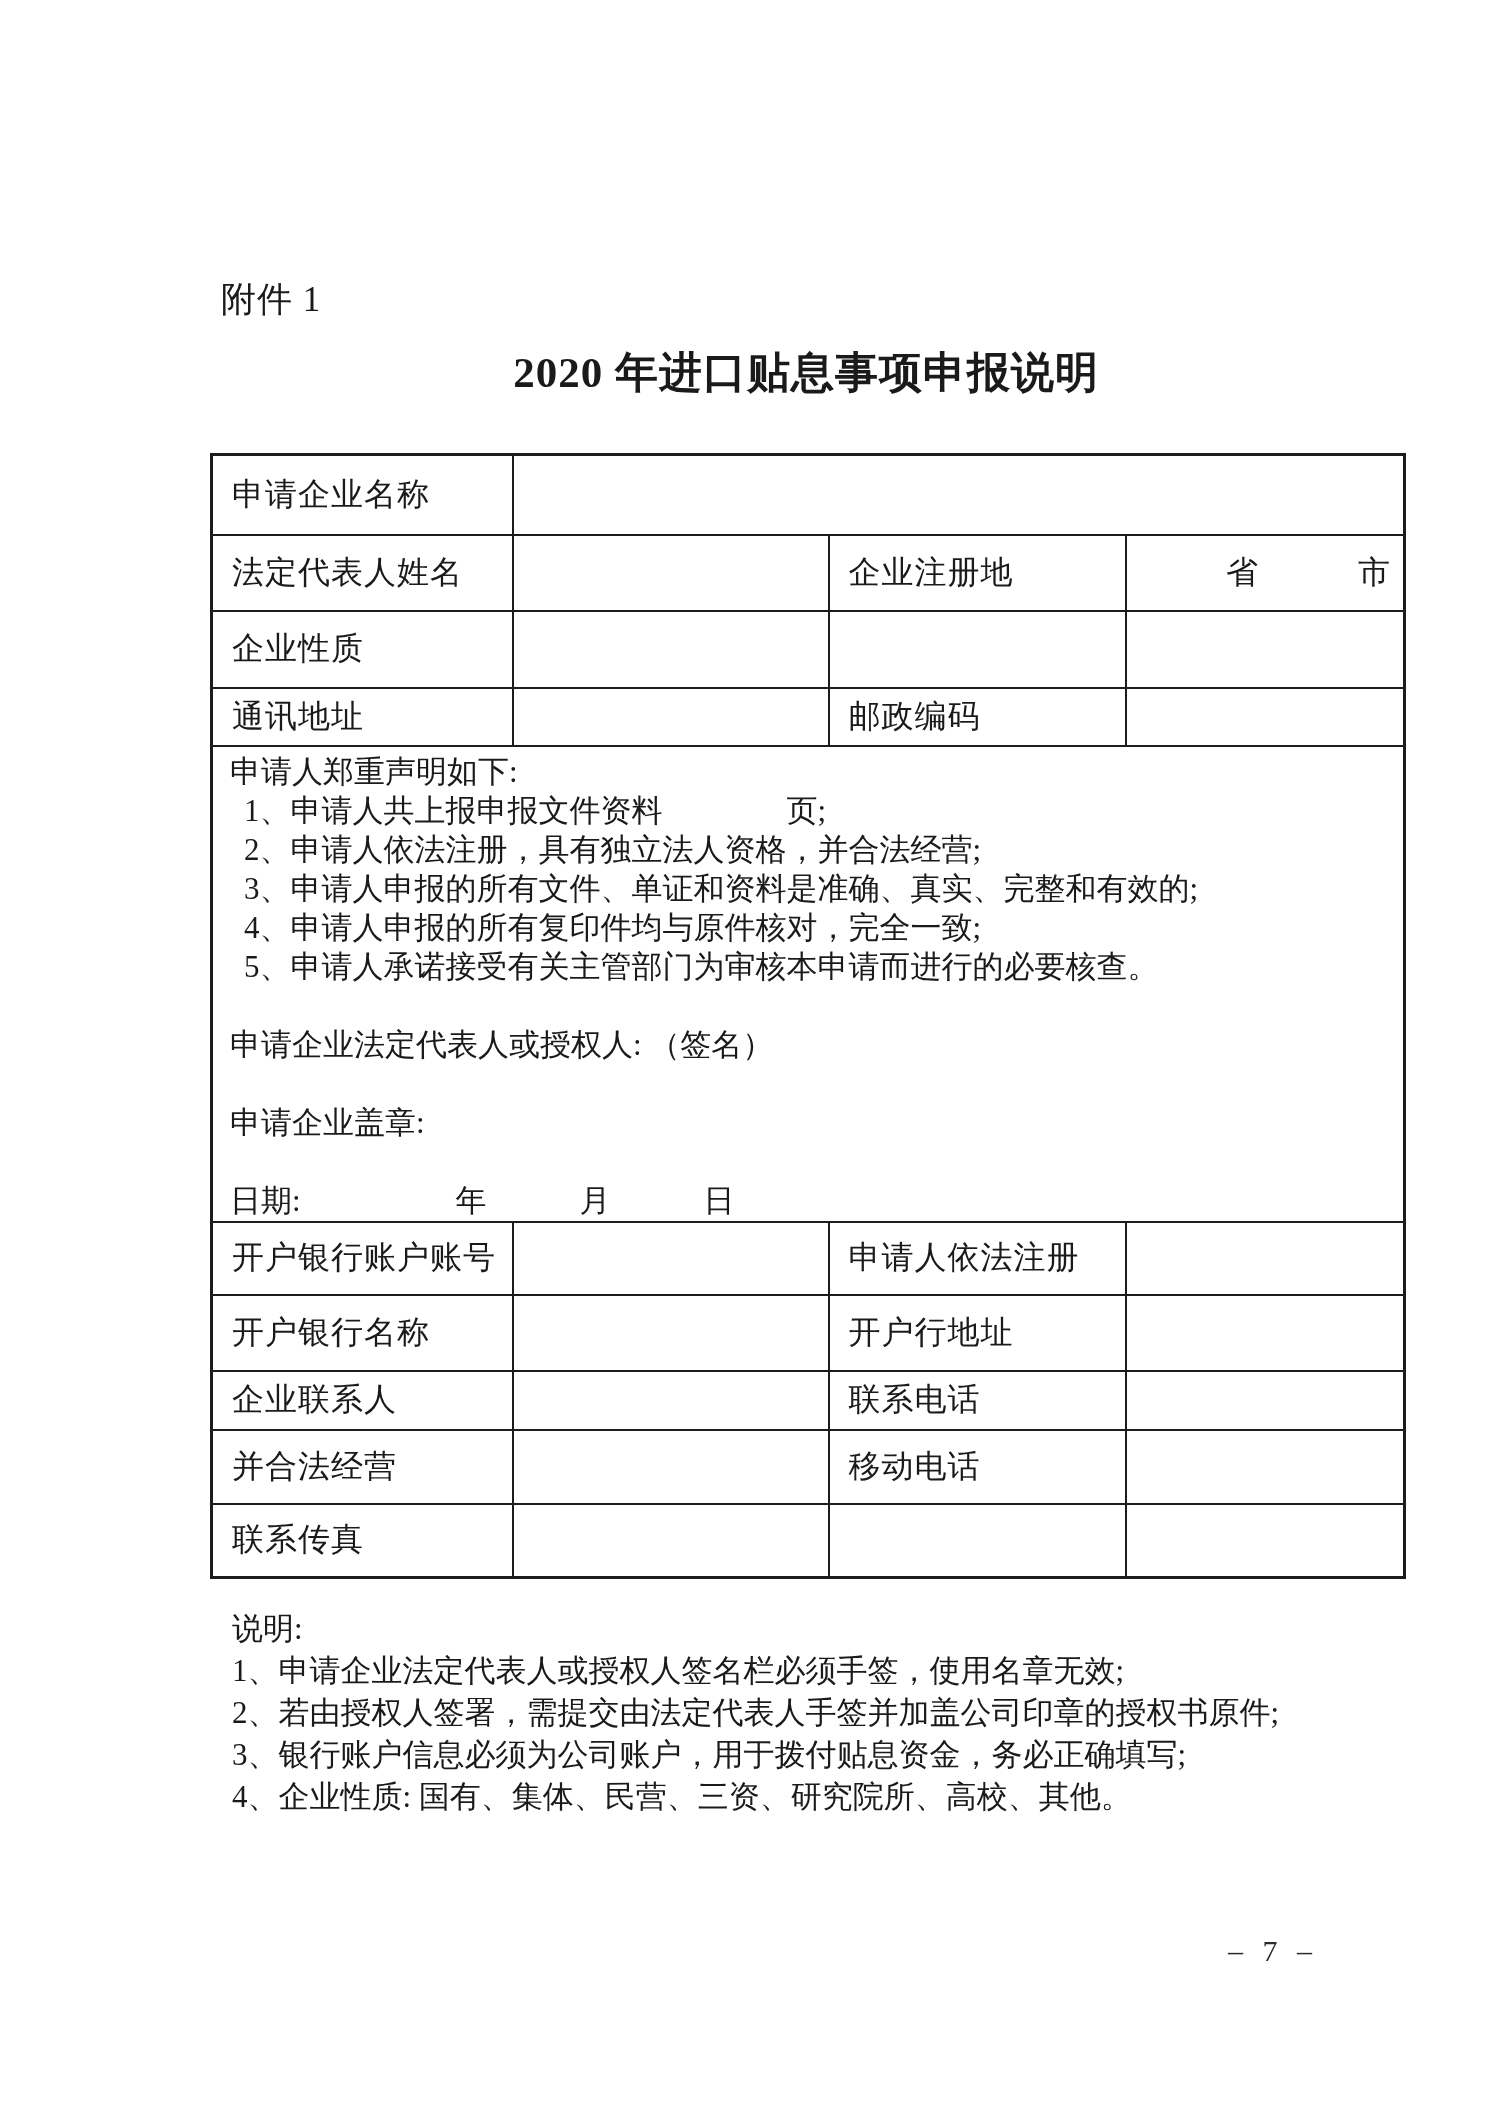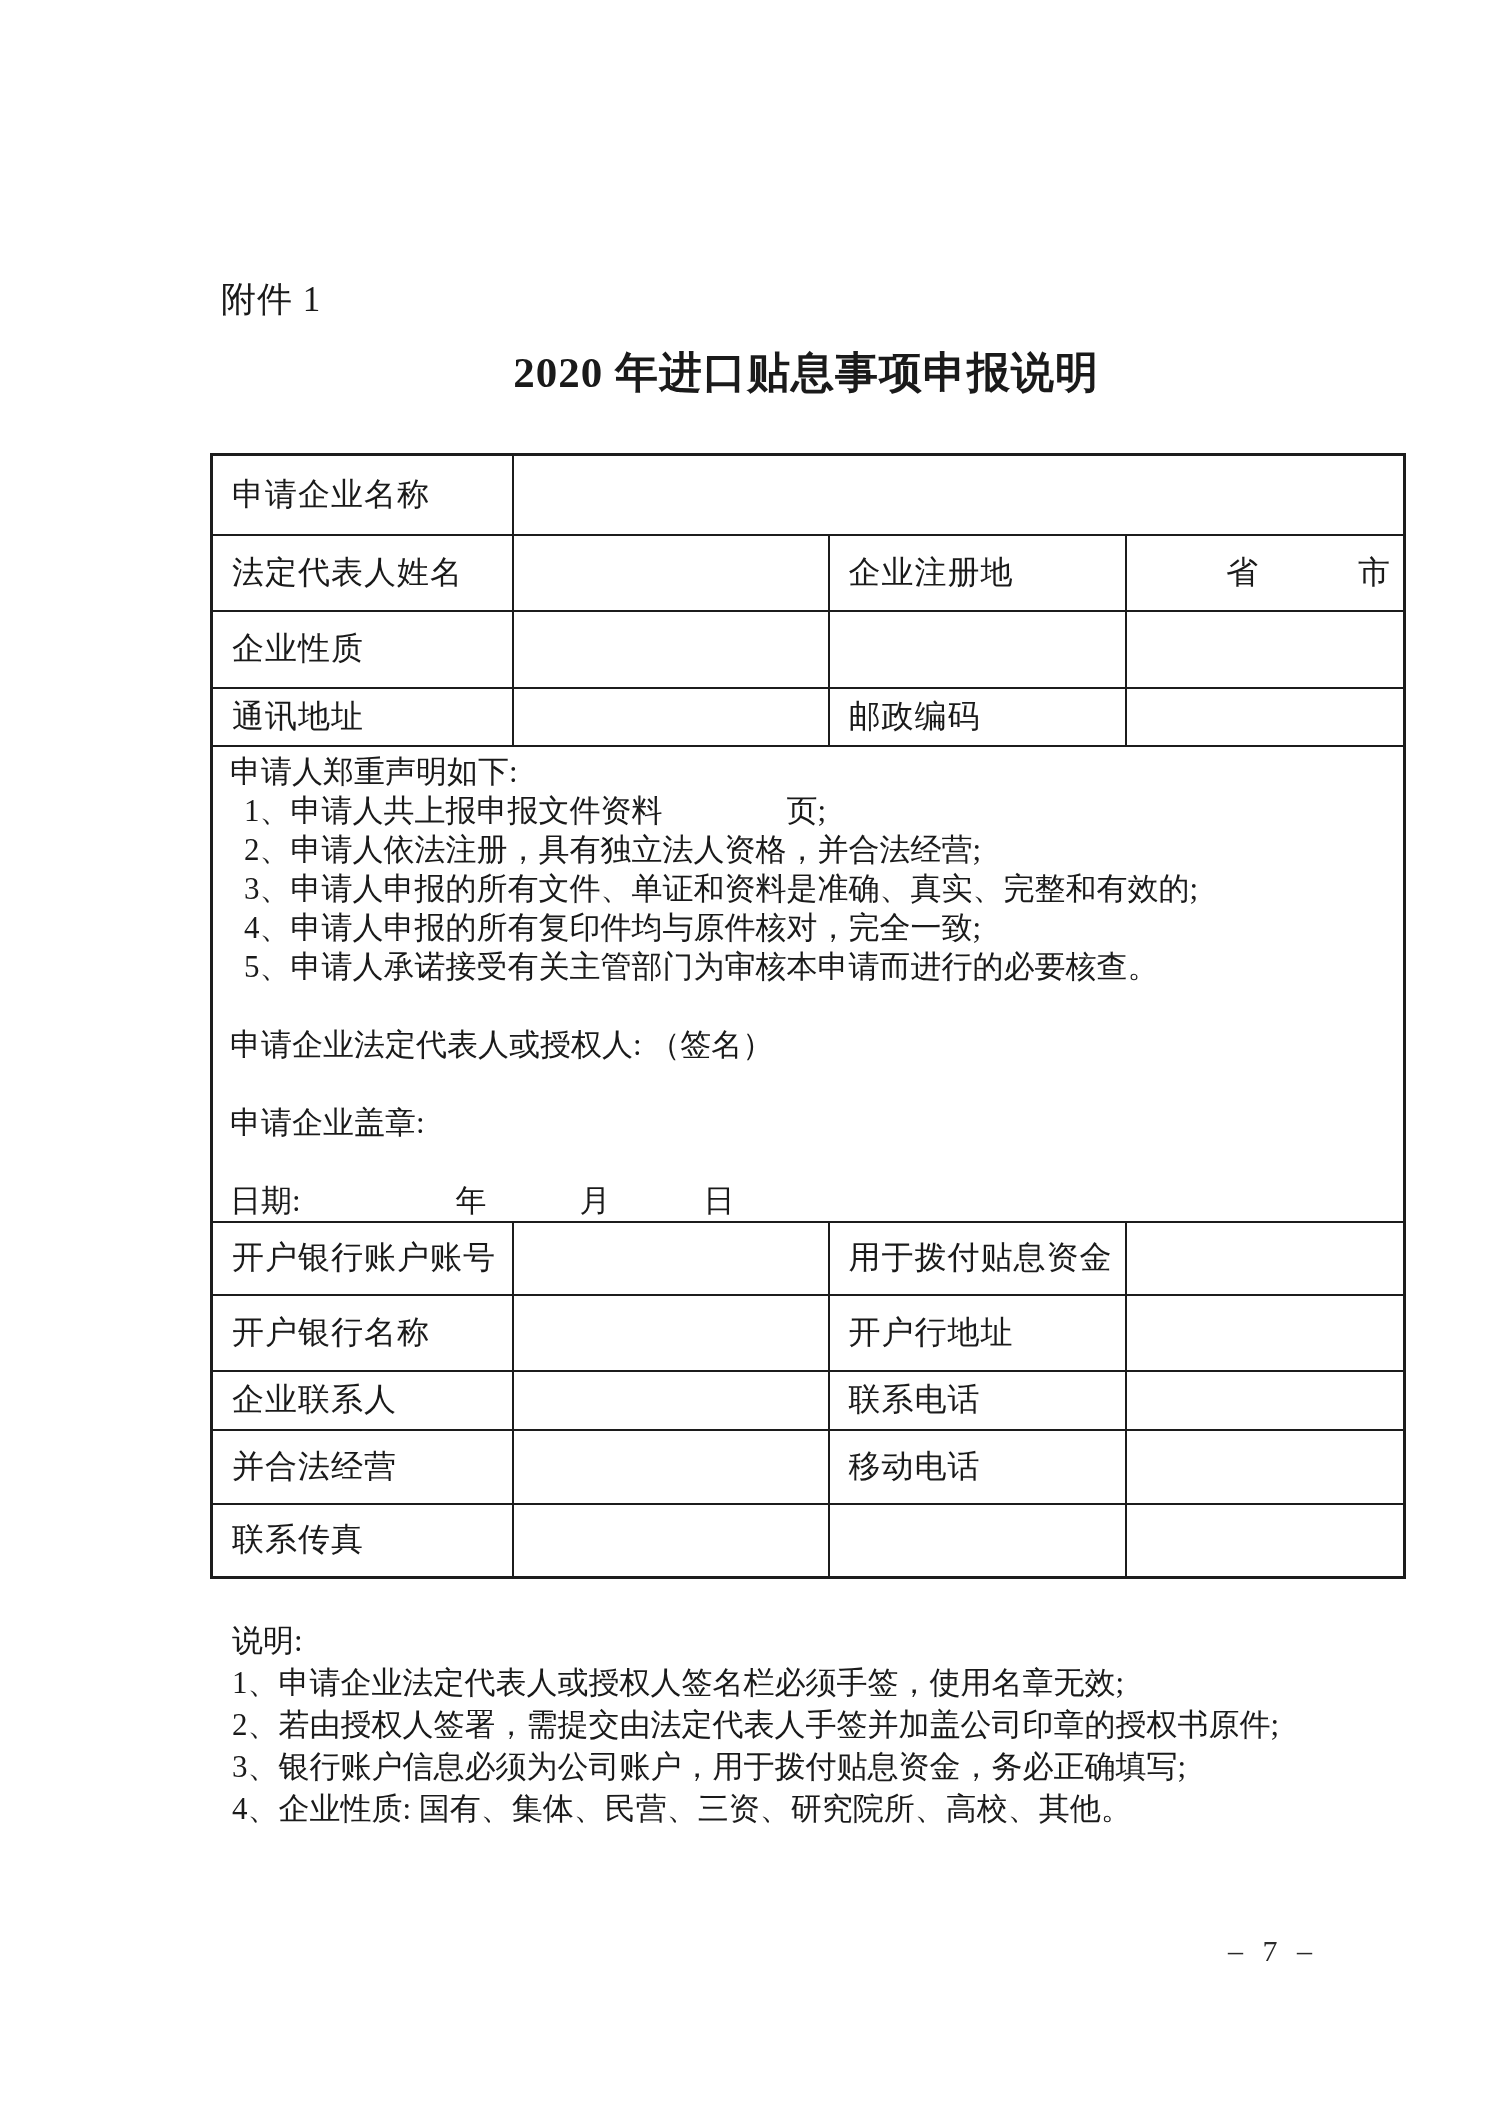--- a/index.html
+++ b/index.html
@@ -54,21 +54,20 @@
   }
   .decl-line { line-height: 39px; height: 39px; white-space: nowrap; }
   .decl-item { padding-left: 14px; }
   .decl-blank { height: 39px; }
   .notes {
     position: absolute;
     left: 232px;
     top: 1608px;
     width: 1190px;
     font-size: 31px;
-    margin-top: 12px;
   }
   .note-line { line-height: 42px; white-space: nowrap; }
   .page-number {
     position: absolute;
     left: 1228px;
     top: 1934px;
     font-size: 30px;
     letter-spacing: 6px;
     color: #2a2a2a;
   }
@@ -122,21 +121,21 @@
       <div class="decl-line">申请企业法定代表人或授权人: （签名）</div>
       <div class="decl-blank"></div>
       <div class="decl-line">申请企业盖章:</div>
       <div class="decl-blank"></div>
       <div class="decl-line">日期:　　　　　年　　　月　　　日</div>
     </td>
   </tr>
   <tr style="height:73px">
     <td class="lbl">开户银行账户账号</td>
     <td class="val"></td>
-    <td class="lbl">用于拨付贴息资金</td>
+    <td class="lbl">申请人依法注册</td>
     <td class="val"></td>
   </tr>
   <tr style="height:76px">
     <td class="lbl">开户银行名称</td>
     <td class="val"></td>
     <td class="lbl">开户行地址</td>
     <td class="val"></td>
   </tr>
   <tr style="height:59px">
     <td class="lbl">企业联系人</td>

